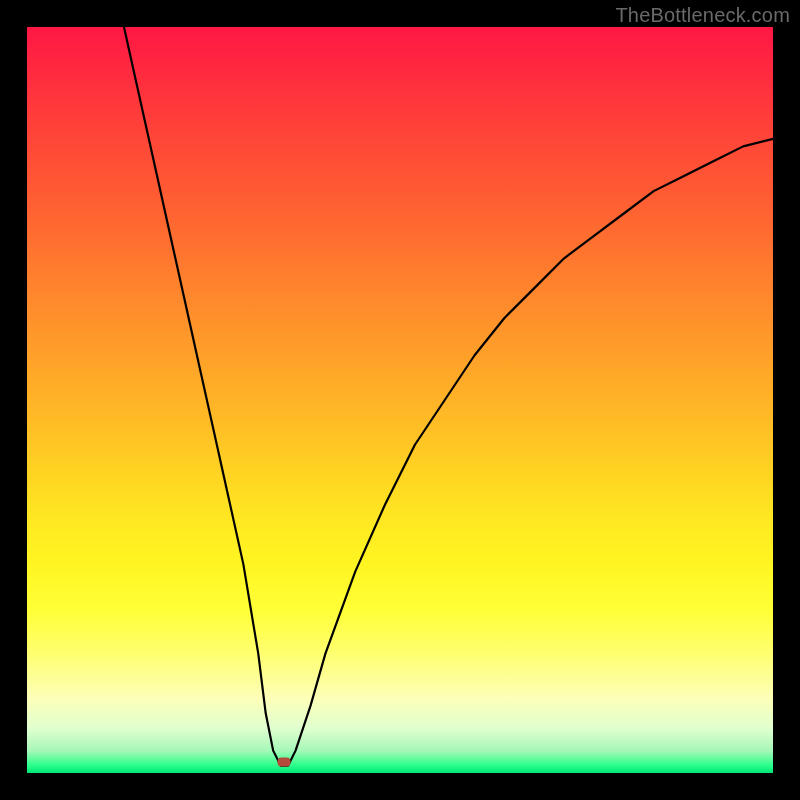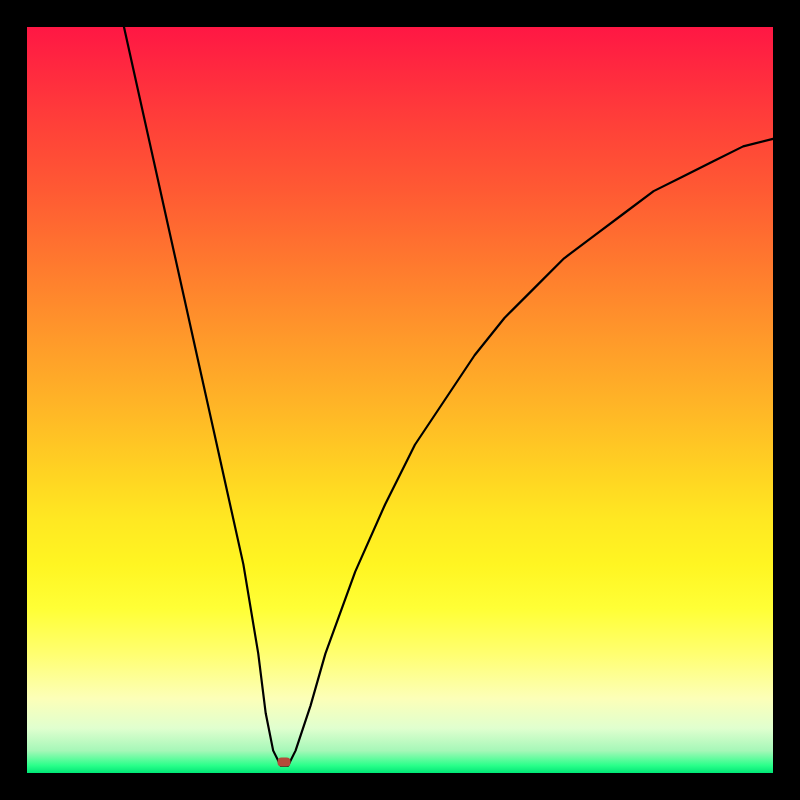--- a/index.html
+++ b/index.html
@@ -81,13 +81,14 @@
   <div class="plot-area">
 
     <svg class="curve" viewBox="0 0 746 746" preserveAspectRatio="none">
       <path id="curve-path" fill="none" stroke="#000000" stroke-width="2.2" stroke-linecap="round" stroke-linejoin="round" d="M96.98 0.00 L111.90 67.14 L126.82 134.28 L141.74 201.42 L156.66 268.56 L171.58 335.70 L186.50 402.84 L201.42 469.98 L216.34 537.12 L231.26 626.64 L238.72 686.32 L246.18 723.62 L253.64 738.54 L261.10 738.54 L268.56 723.62 L283.48 678.86 L298.40 626.64 L328.24 544.58 L358.08 477.44 L387.92 417.76 L417.76 373.00 L447.60 328.24 L477.44 290.94 L507.28 261.10 L537.12 231.26 L566.96 208.88 L596.80 186.50 L626.64 164.12 L656.48 149.20 L686.32 134.28 L716.16 119.36 L746.00 111.90"></path>
     </svg>
 
     <div class="marker" id="min-marker" style="left: 257.37px; top: 734.81px; background: rgb(180, 74, 58);"></div>
 
   </div>
 
+  <div class="attribution">TheBottleneck.com</div>
 </div>
 
 </body></html>

